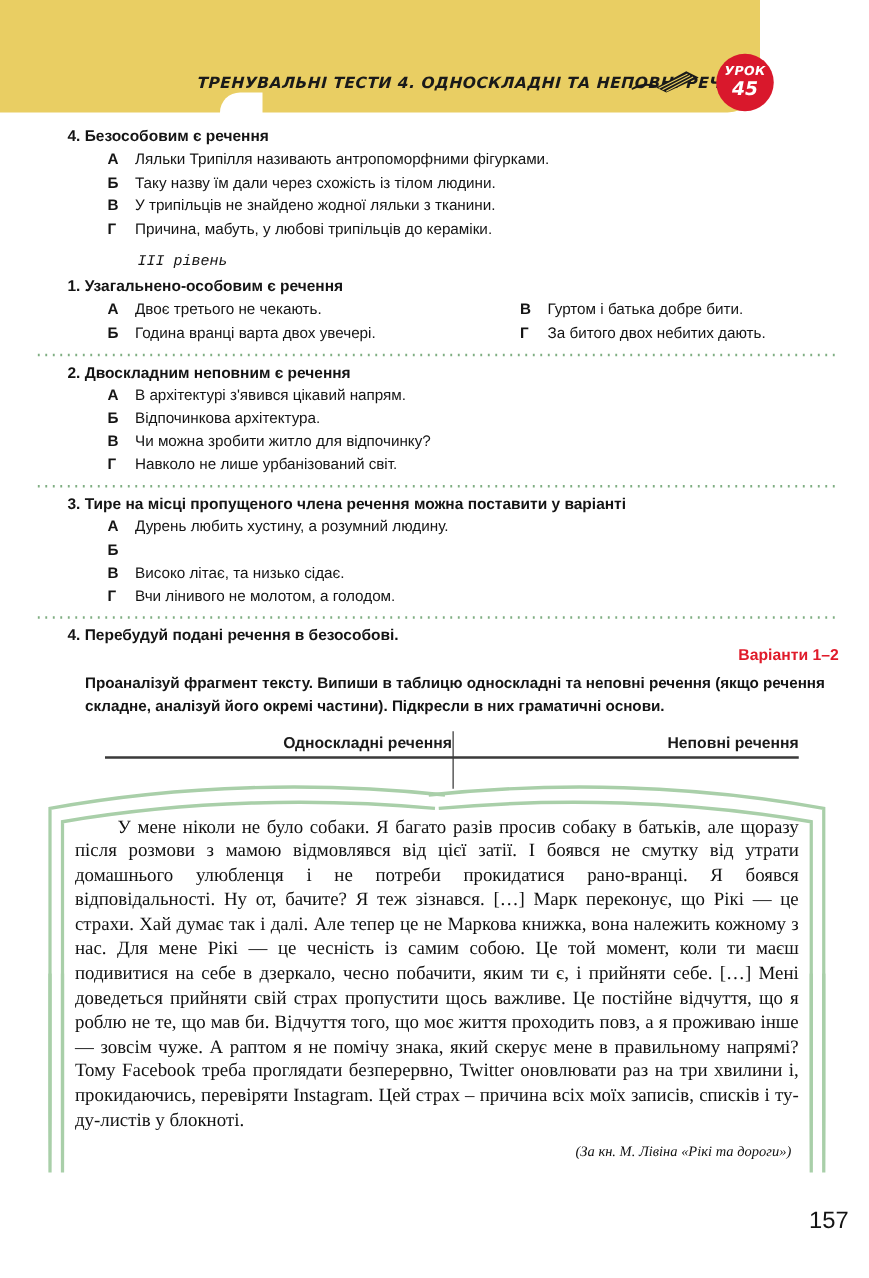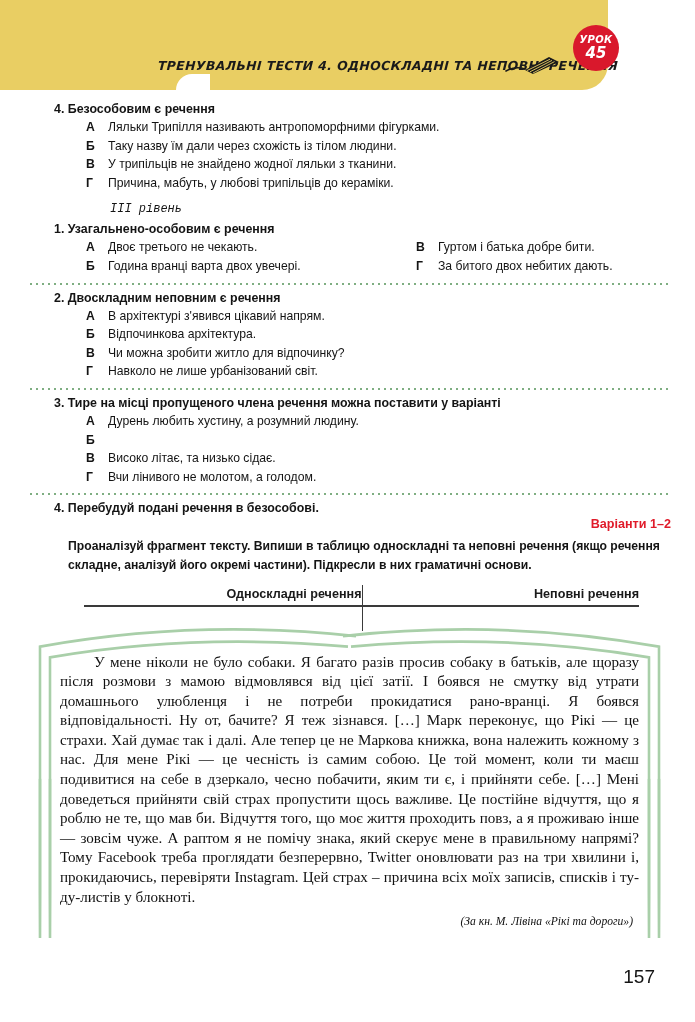--- a/index.html
+++ b/index.html
@@ -42,21 +42,21 @@
     letter-spacing: 0.4px;
     color: #1a1a1a;
     transform: skewX(-3deg);
     white-space: nowrap;
   }
   .pencil-icon {
     position: absolute; left: 505px; top: 54px;
     width: 56px; height: 24px;
   }
   .lesson-badge {
-    position: absolute; left: 573px; top: 25px;
+    position: absolute; left: 573px; top: 43px;
     width: 46px; height: 46px;
     border-radius: 50%;
     background: #d9182c;
     color: #ffffff;
     display: flex; flex-direction: column;
     align-items: center; justify-content: center;
     line-height: 1.0;
   }
   .lesson-badge .lb-word {
     font-family: "DejaVu Sans", sans-serif;
@@ -187,21 +187,21 @@
     font-family: "Liberation Serif", serif;
     font-size: 11.6px;
     font-style: italic;
     text-align: right;
     margin: 8px 6px 0 0;
     color: #111111;
   }
 
   .page-num {
     position: absolute;
-    right: 40px; bottom: 34px;
+    right: 16px; bottom: 34px;
     font-size: 19px;
     color: #141414;
     font-family: "Liberation Sans", sans-serif;
   }
 </style>
 </head>
 <body>
 
 <div class="banner-wrap">
   <div class="banner-tall"></div>

